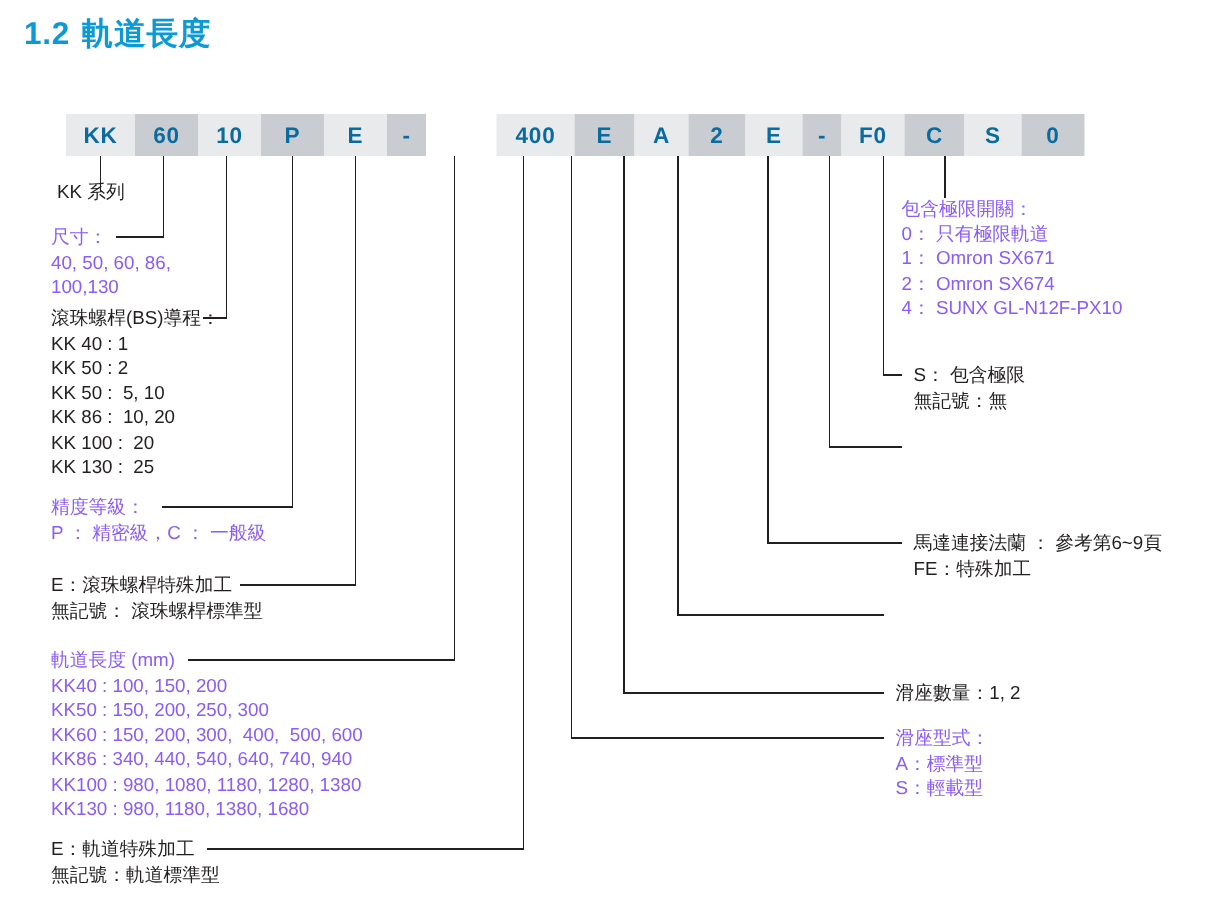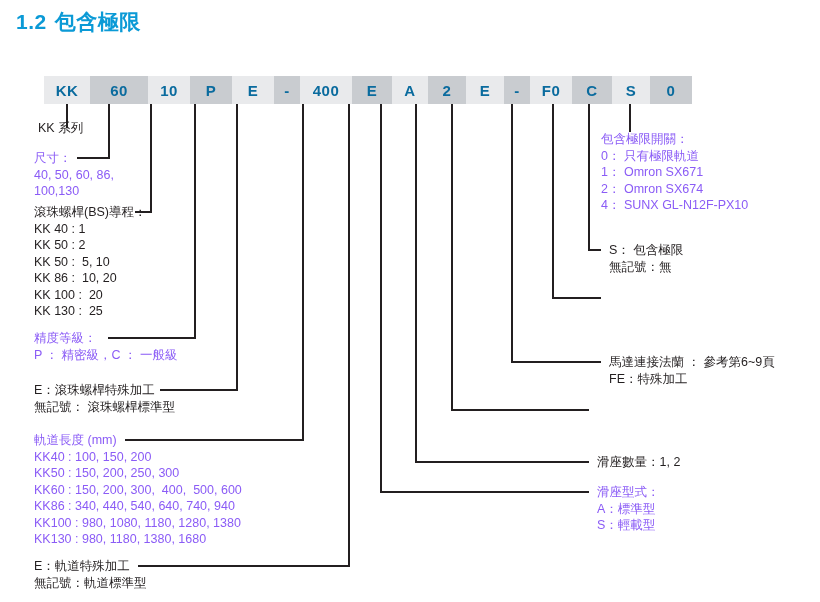--- a/index.html
+++ b/index.html
@@ -48,21 +48,21 @@
   .note.black { color: #231f20; }
   .note .hd { display: block; }
   .note .ln { display: block; }
 </style>
 </head>
 <body>
 
 <div id="stage">
 
   <div class="title">
-    <span class="num">1.2</span><span>包含極限</span>
+    <span class="num">1.2</span><span>軌道長度</span>
   </div>
 
   <svg id="wires" width="820" height="602">
     <g stroke="#231f20" stroke-width="1.2" fill="none" shape-rendering="crispEdges">
 
       <path d="M67,104 L67,128"></path>
       <path d="M109,104 L109,158 L77,158"></path>
       <path d="M151,104 L151,212 L135,212"></path>
       <path d="M195,104 L195,338 L108,338"></path>
       <path d="M237,104 L237,390 L160,390"></path>
@@ -74,26 +74,26 @@
       <path d="M553,104 L553,298 L601,298"></path>
       <path d="M512,104 L512,362 L601,362"></path>
       <path d="M452,104 L452,410 L589,410"></path>
       <path name="q" d="M416,104 L416,462 L589,462"></path>
       <path d="M381,104 L381,492 L589,492"></path>
     </g>
   </svg>
 
   <div id="code-row">
       <div class="code-cell lt" style="width: 46px;">KK</div>
-      <div class="code-cell dk" style="width: 58px;">60</div>
+      <div class="code-cell dk" style="width: 42px;">60</div>
       <div class="code-cell lt" style="width: 42px;">10</div>
       <div class="code-cell dk" style="width: 42px;">P</div>
       <div class="code-cell lt" style="width: 42px;">E</div>
       <div class="code-cell dk" style="width: 26px;">-</div>
-      <div class="code-cell lt" style="width: 52px;">400</div>
+      <div class="code-cell lt" style="width: 52px; margin-left: 47px;">400</div>
       <div class="code-cell dk" style="width: 40px;">E</div>
       <div class="code-cell lt" style="width: 36px;">A</div>
       <div class="code-cell dk" style="width: 38px;">2</div>
       <div class="code-cell lt" style="width: 38px;">E</div>
       <div class="code-cell dk" style="width: 26px;">-</div>
       <div class="code-cell lt" style="width: 42px;">F0</div>
       <div class="code-cell dk" style="width: 40px;">C</div>
       <div class="code-cell lt" style="width: 38px;">S</div>
       <div class="code-cell dk" style="width: 42px;">0</div>
     </div>

